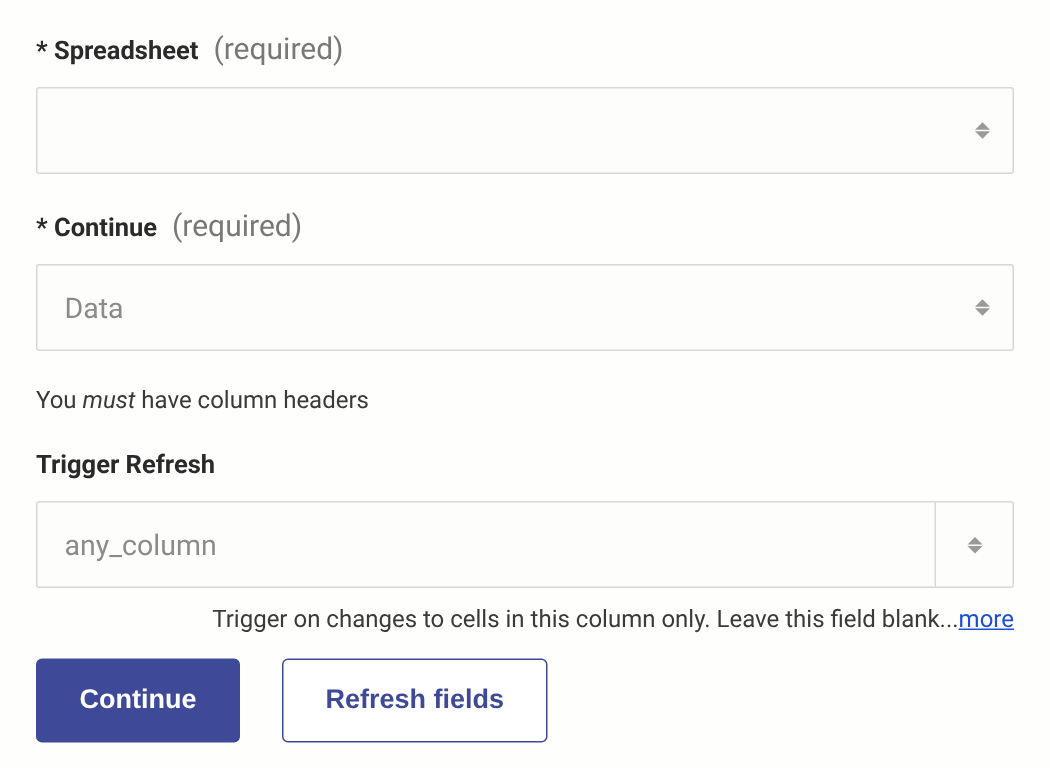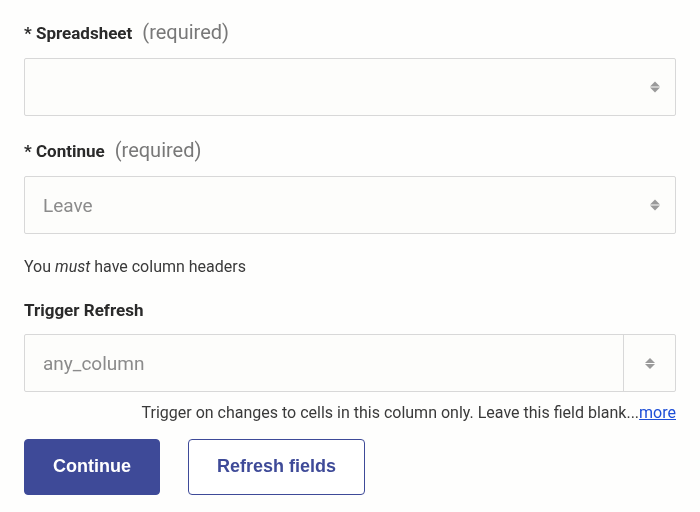--- a/index.html
+++ b/index.html
@@ -165,21 +165,21 @@
   </div>
 </div>
 
 <div class="field-group">
   <div class="field-label">
     <span><span class="asterisk">*</span>&nbsp;<span>Continue</span></span>
     <span class="required-tag">(required)</span>
   </div>
   <div class="select-wrapper">
     <div class="select-box">
-      <span>Leave</span>
+      <span>Data</span>
       <span class="chevron-stack">
         <span class="chev chev-up"></span>
         <span class="chev chev-down"></span>
       </span>
     </div>
   </div>
   <div class="help-text">
     <span>You </span><em>must</em><span> have column headers</span>
   </div>
 </div>

